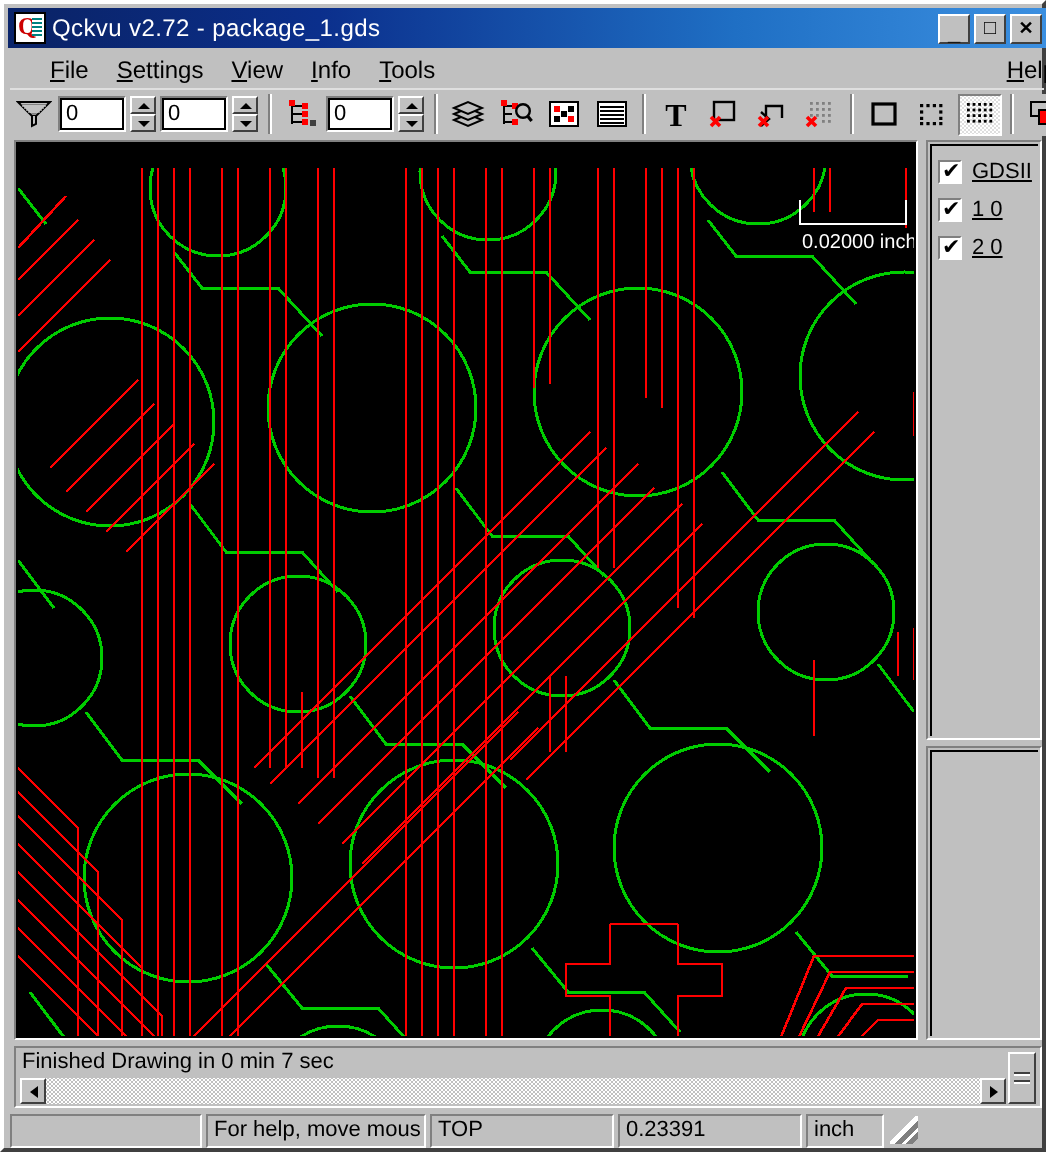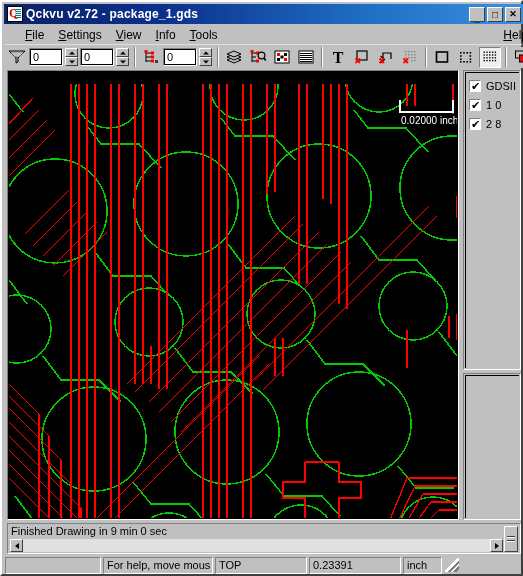--- a/index.html
+++ b/index.html
@@ -26,21 +26,21 @@
     width:16px;height:16px;margin:0 3px 0 1px;flex:0 0 auto;
     background:#fff;border:1px solid #000;position:relative;box-sizing:border-box;
   }
   .titleicon .q{
     position:absolute;left:1px;top:0px;font-size:12px;font-weight:bold;
     color:#cc0000;line-height:13px;font-family:"Liberation Serif",serif;
   }
   .titleicon .bars{position:absolute;right:1px;top:2px;width:5px;height:9px;
     background:repeating-linear-gradient(to bottom,#008080 0 1px,#fff 1px 2px);}
   .titletext{
-    color:#fff;font-weight:bold;font-size:12px;letter-spacing:0.2px;
+    color:#fff;font-weight:normal;font-size:12px;letter-spacing:0.2px;
     flex:1 1 auto;white-space:nowrap;overflow:hidden;
   }
   .winbtns{display:flex;gap:2px;flex:0 0 auto;align-items:center;}
   .winbtn{
     width:16px;height:15px;background:#c0c0c0;
     border-top:1px solid #ffffff;border-left:1px solid #ffffff;
     border-right:1px solid #404040;border-bottom:1px solid #404040;
     position:relative;box-sizing:border-box;
   }
   .winbtn .g{position:absolute;left:0;right:0;top:0;bottom:0;
@@ -116,21 +116,21 @@
     border-right:none;border-bottom:none;background:#c0c0c0;box-sizing:border-box;
     padding:4px 0 0 3px;}
   .lrow{display:flex;align-items:center;height:17px;margin-bottom:2px;}
   .cbx{
     width:12px;height:12px;background:#fff;flex:0 0 auto;margin-right:5px;
     border-top:1px solid #808080;border-left:1px solid #808080;
     border-right:1px solid #ffffff;border-bottom:1px solid #ffffff;
     position:relative;box-sizing:border-box;
   }
   .cbx .tick{position:absolute;left:1px;top:-1px;font-size:11px;line-height:12px;color:#000;}
-  .lrow span.lbl{font-size:11px;white-space:nowrap;}
+  .lrow span.lbl{font-size:11px;white-space:nowrap;text-decoration:underline;}
   .bottompanel{
     position:absolute;left:461px;top:371px;width:58px;height:147px;
     background:#c0c0c0;
     border-top:1px solid #808080;border-left:1px solid #808080;
     border-right:1px solid #ffffff;border-bottom:1px solid #ffffff;
     box-sizing:border-box;
   }
   .bottompanel .in{position:absolute;inset:1px;border:1px solid #000;
     border-right:none;border-bottom:none;background:#c0c0c0;box-sizing:border-box;}
   
@@ -588,32 +588,32 @@
         <div class="cbx">
           <span class="tick">✔</span>
         </div>
         <span class="lbl">1 0</span>
       </div>
 
       <div class="lrow">
         <div class="cbx">
           <span class="tick">✔</span>
         </div>
-        <span class="lbl">2 8</span>
+        <span class="lbl">2 0</span>
       </div>
 
     </div>
   </div>
 
   <div class="bottompanel">
     <div class="in"></div>
   </div>
 
   <div class="logarea">
-    <div class="logtext">Finished Drawing in 9 min 0 sec</div>
+    <div class="logtext">Finished Drawing in 0 min 7 sec</div>
     <div class="hscroll">
       <div class="sbtn lt">
           <i class="ar"></i>
         </div>
       <div class="hfill"></div>
       <div class="sbtn rt">
           <i class="ar"></i>
         </div>
     </div>
     <div class="vsplit">

